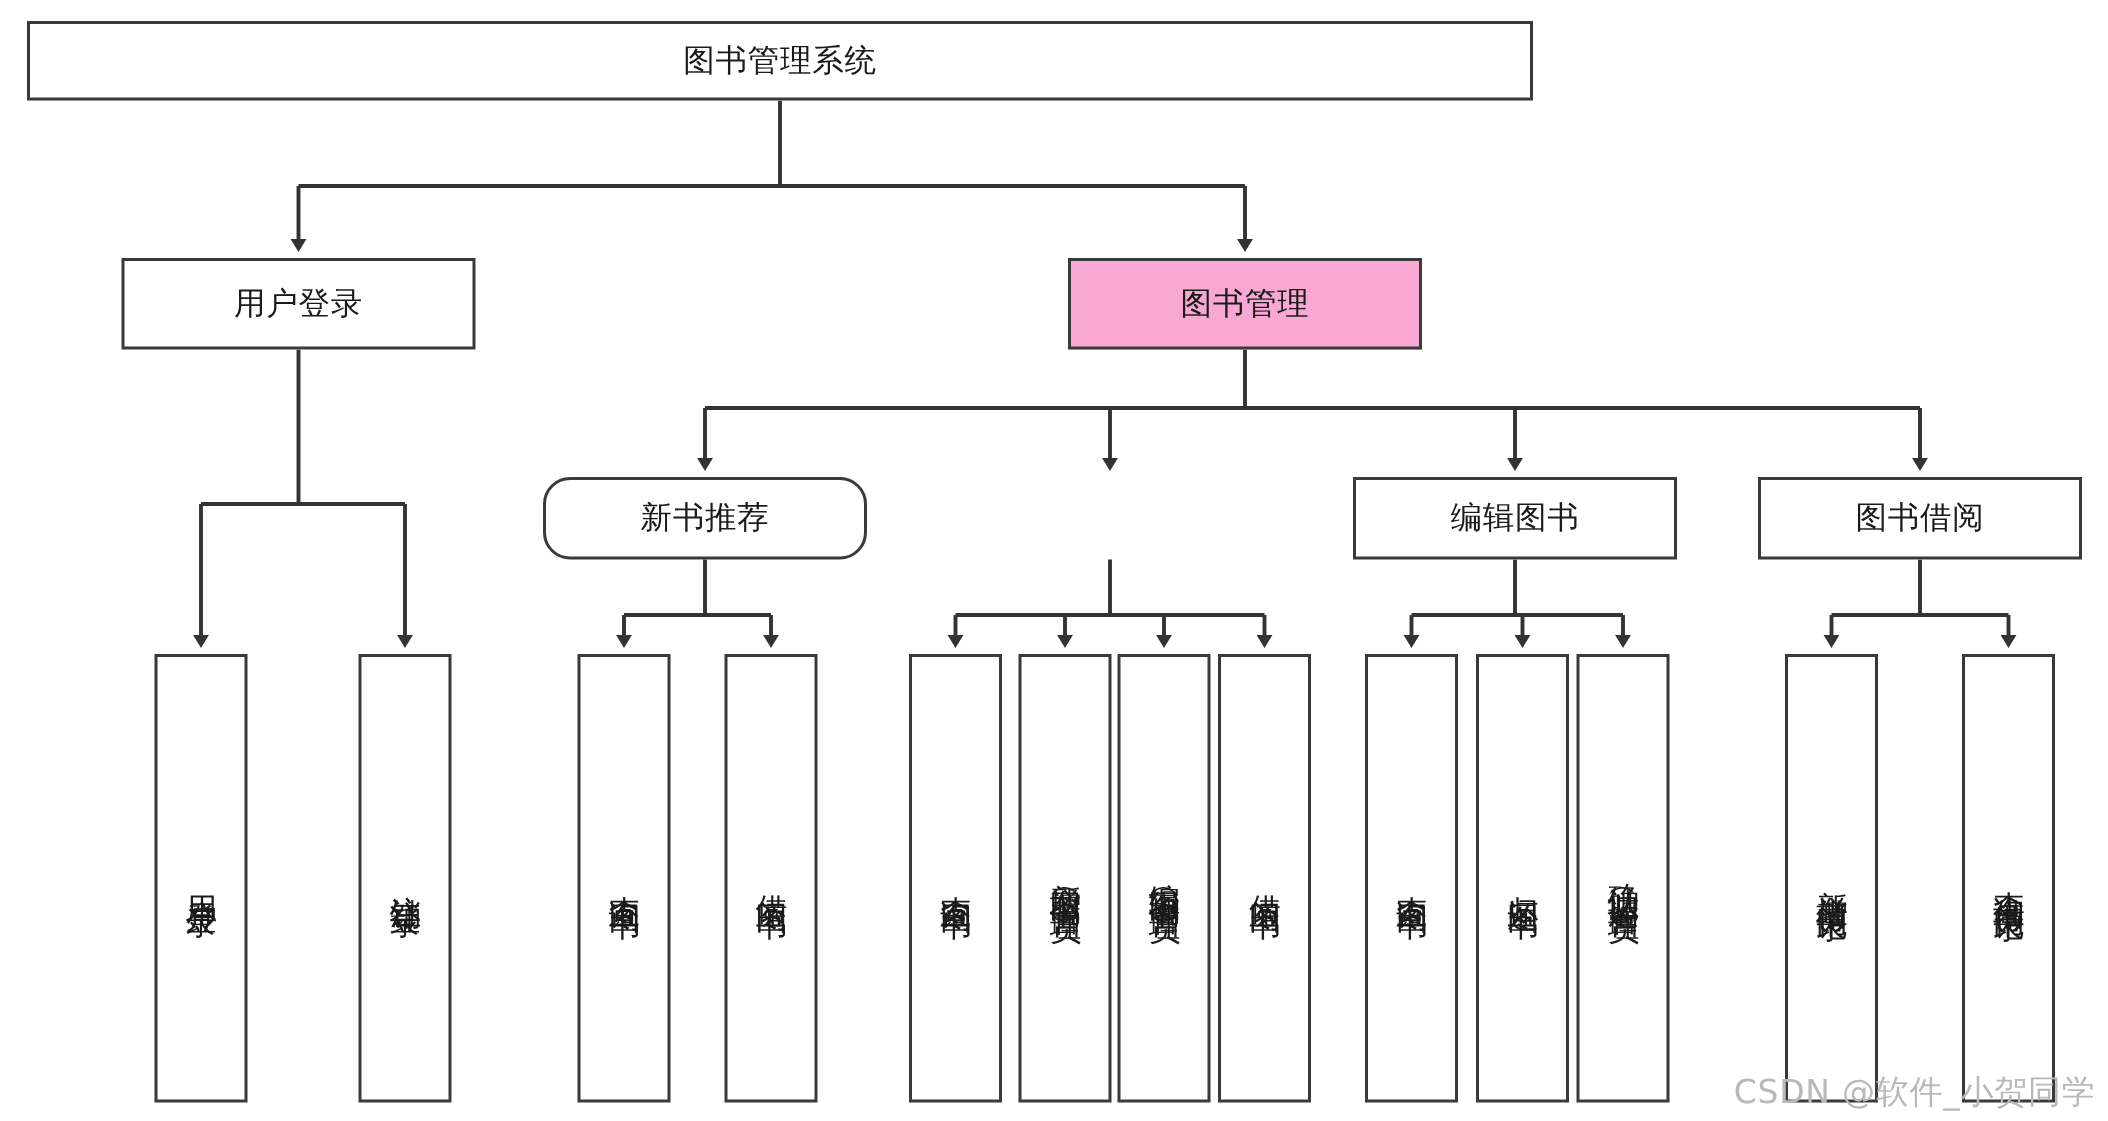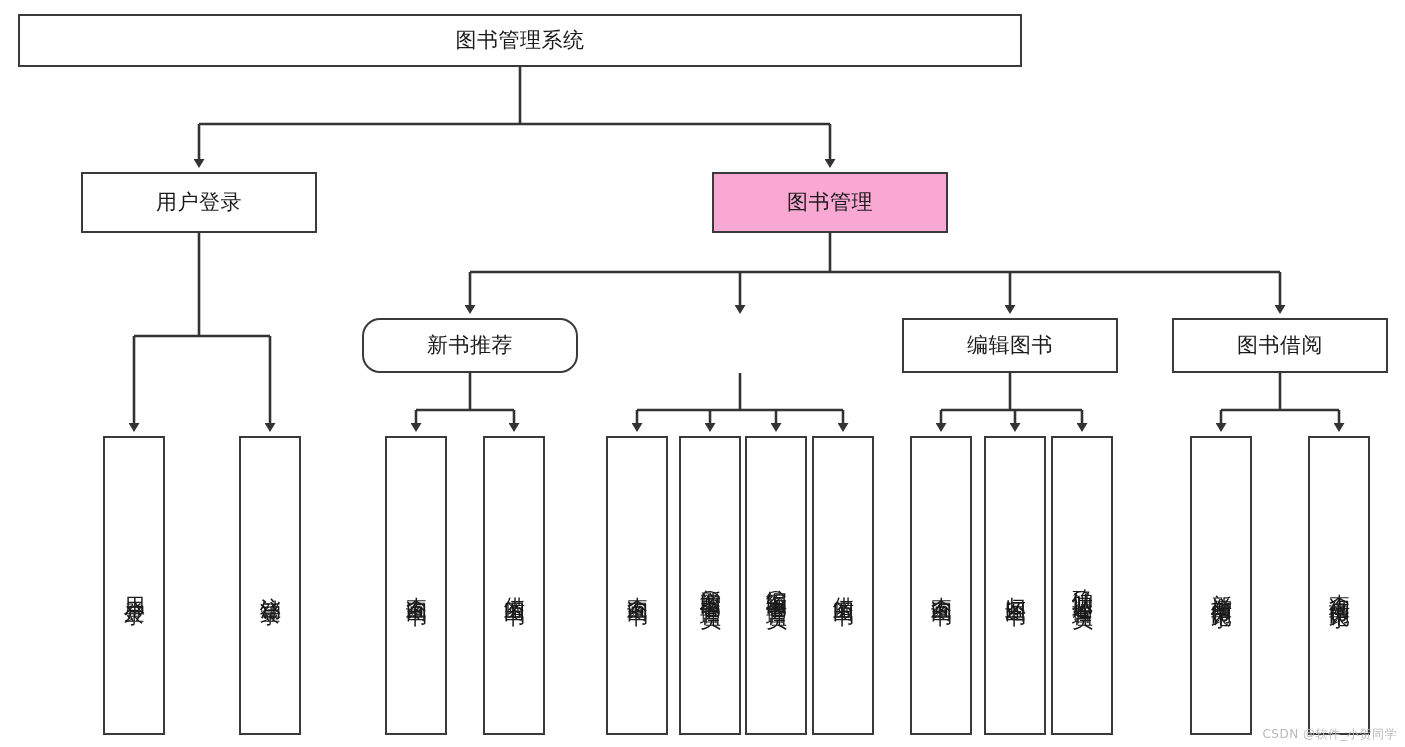--- a/index.html
+++ b/index.html
@@ -53,21 +53,21 @@
     writing-mode: vertical-rl;
     text-orientation: upright;
     font-size: 21px;
     letter-spacing: 3px;
     margin: auto;
   }
   #watermark {
     position: absolute;
     right: 8px;
     bottom: 4px;
-    font-size: 12px;
+    font-size: 22px;
     color: #b9b9b9;
     z-index: 5;
     white-space: nowrap;
     letter-spacing: 0.5px;
     text-align: right;
   }
 </style>
 </head>
 <body>
 

